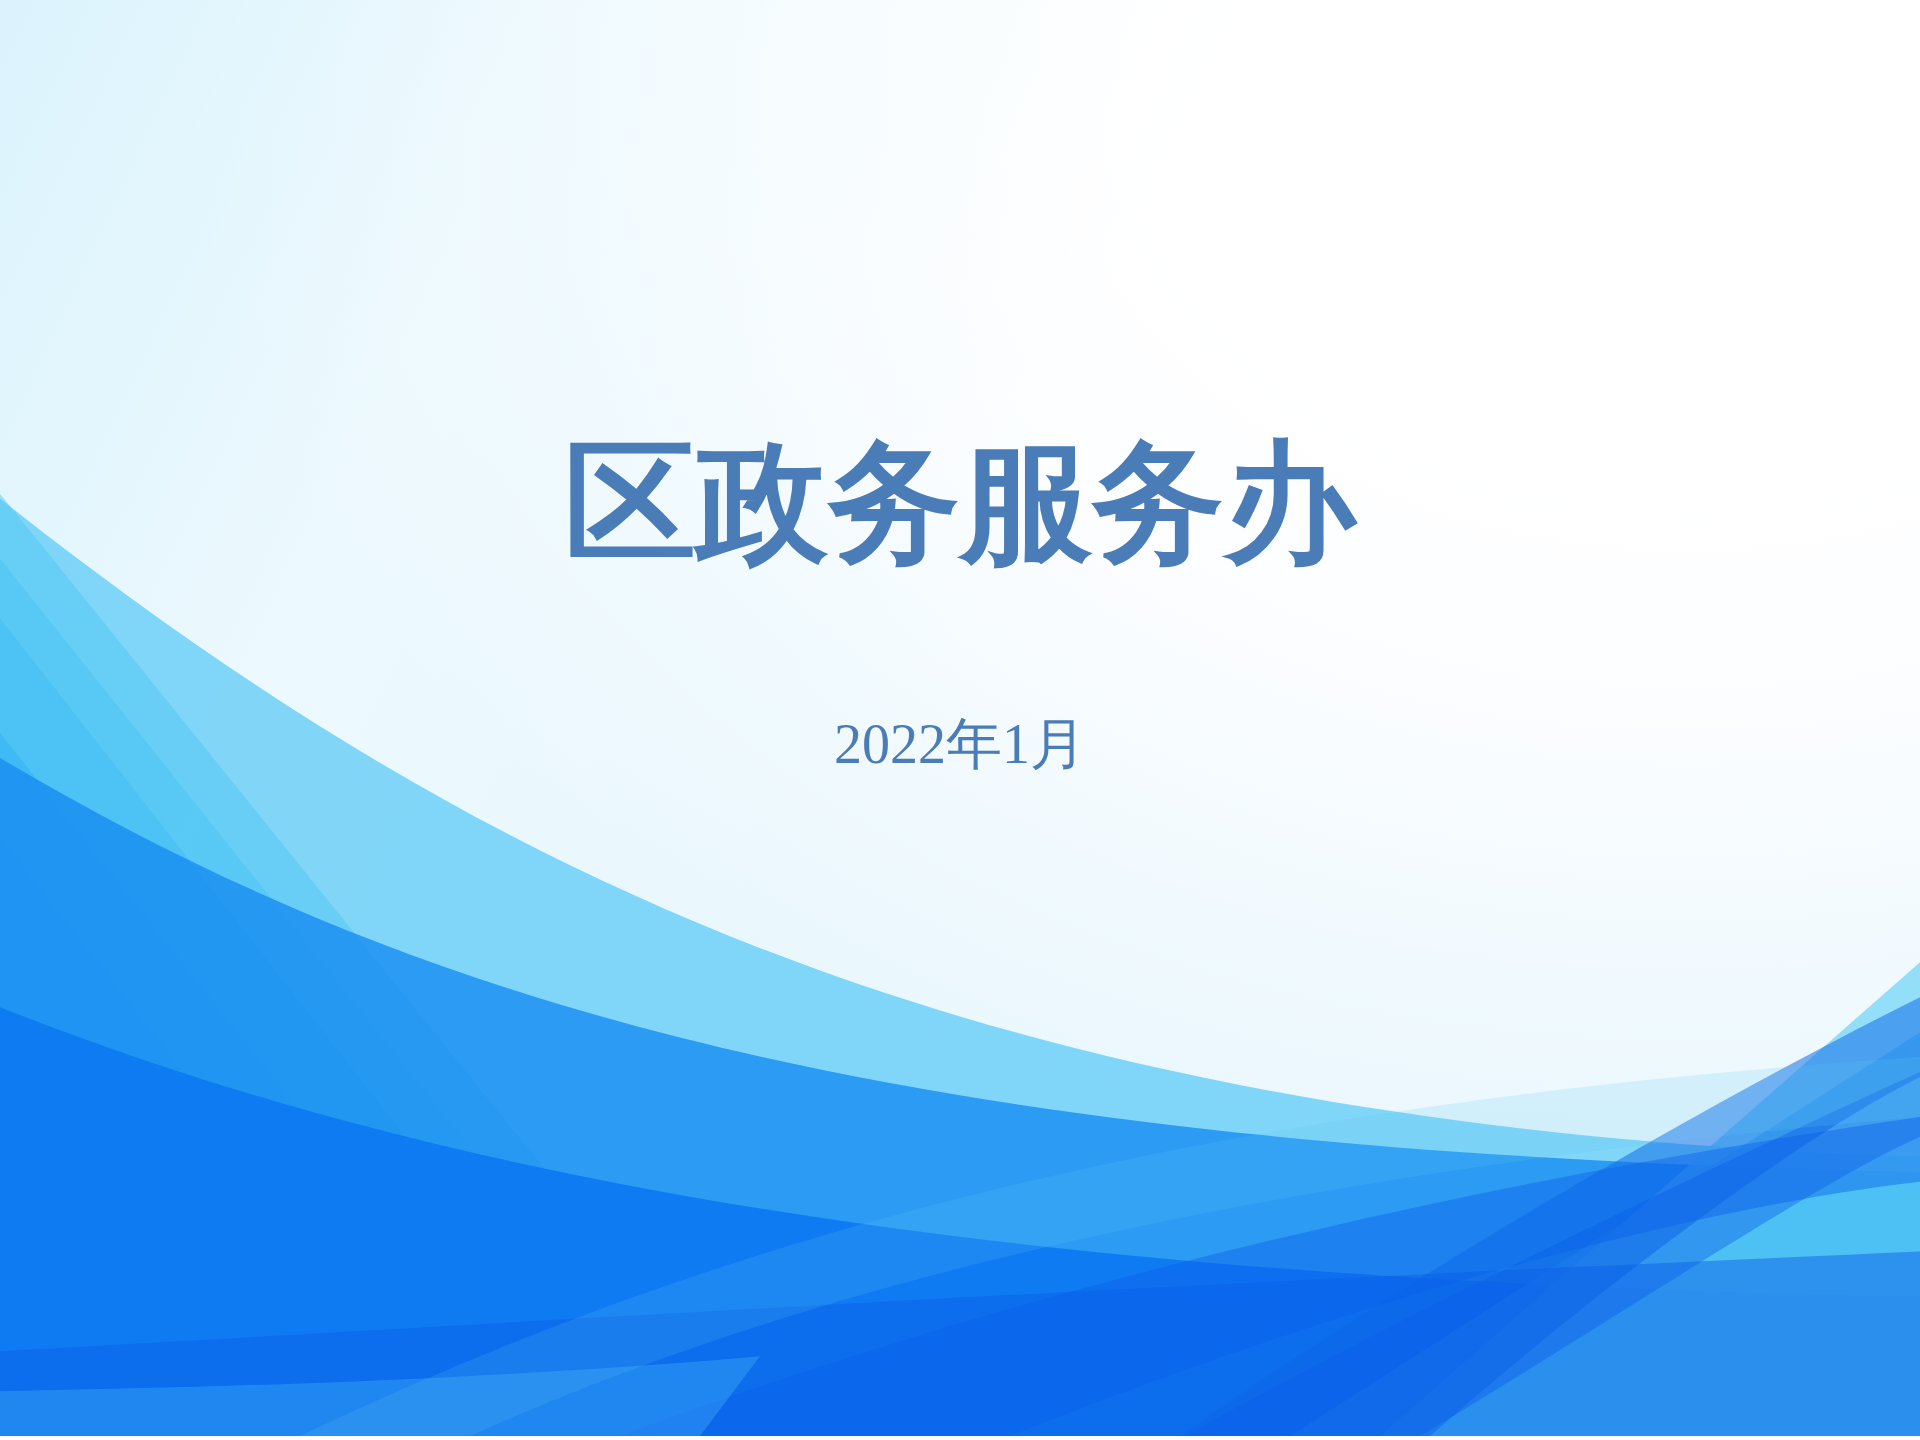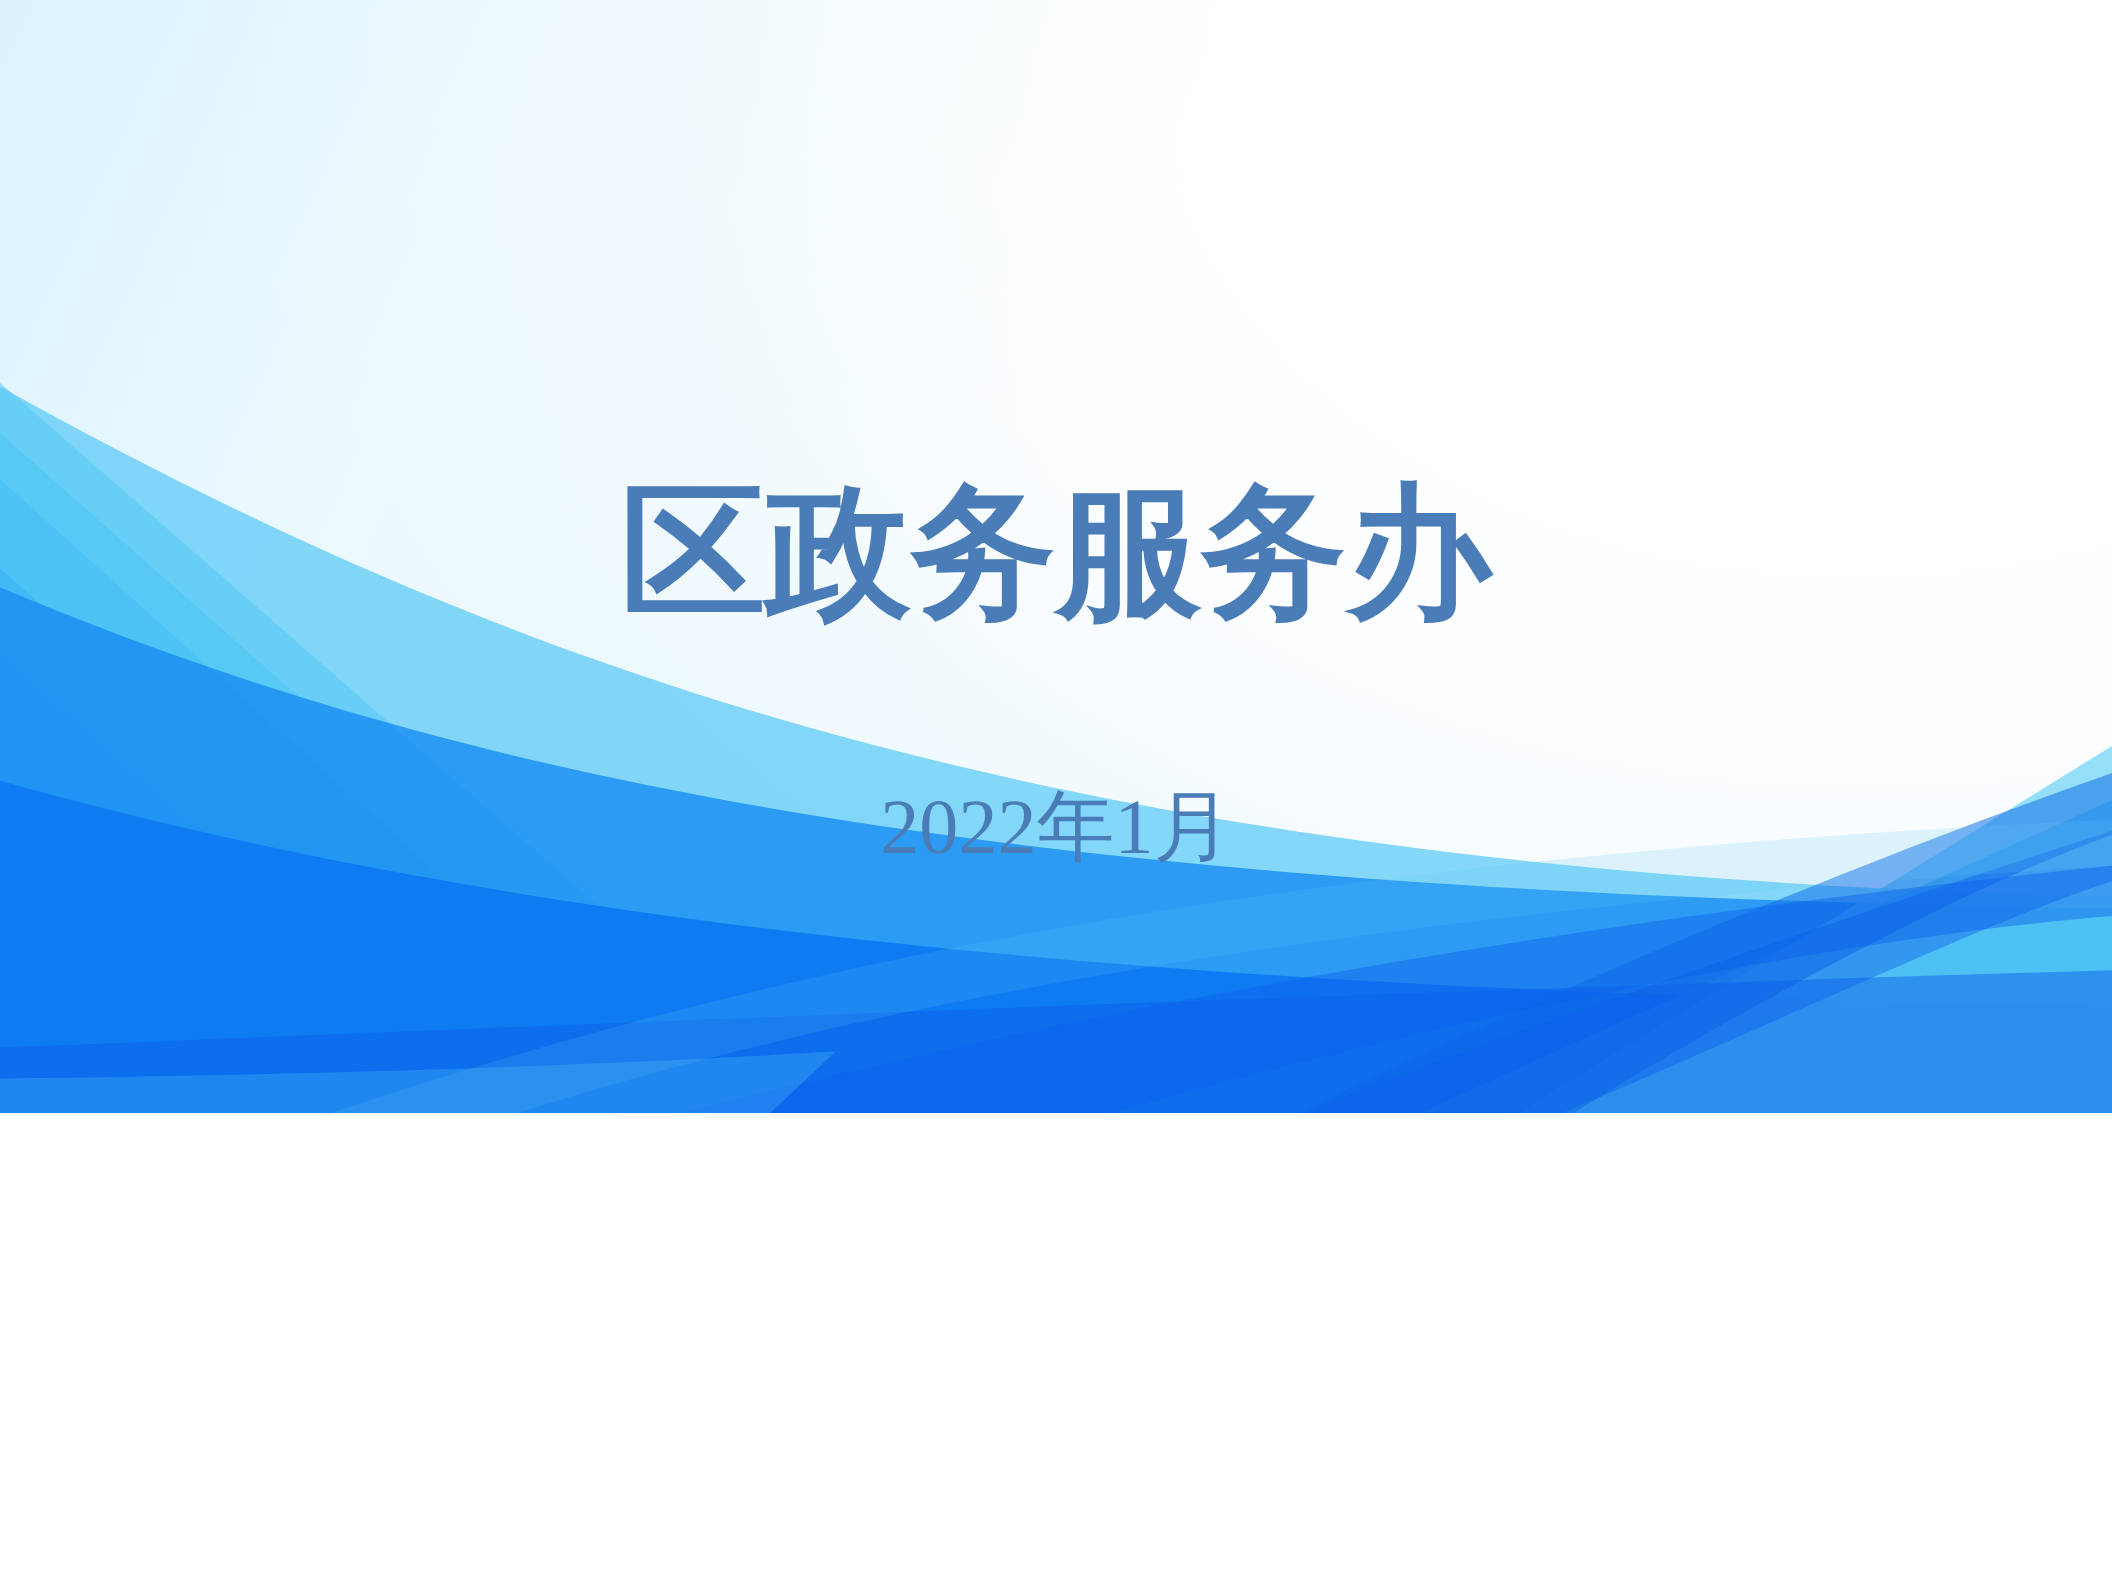--- a/index.html
+++ b/index.html
@@ -8,21 +8,21 @@
     padding: 0;
     background: #ffffff;
   }
   body {
     font-family: "Liberation Sans", "DejaVu Sans", sans-serif;
   }
 
   #slide {
     position: relative;
     width: 1920px;
-    height: 1012px;
+    height: 1436px;
     overflow: hidden;
     background: #e5e5e5;
   }
 
   
   .bg-base {
     position: absolute;
     inset: 0;
     background:
       radial-gradient(ellipse 1500px 1100px at 88% 6%, #ffffff 0%, #ffffff 38%, #fbfdff 58%, #f2fafe 78%, #e9f7fd 100%);
@@ -68,21 +68,21 @@
   }
 
   .subtitle {
     position: absolute;
     left: 0;
     top: 712px;
     width: 1920px;
     text-align: center;
     font-family: "Liberation Serif", "DejaVu Serif", serif;
     font-weight: normal;
-    font-size: 71px;
+    font-size: 56px;
     line-height: 1.15;
     color: #4a7cb8;
     white-space: nowrap;
   }
 </style>
 </head>
 <body>
 
 <div id="slide">
 

